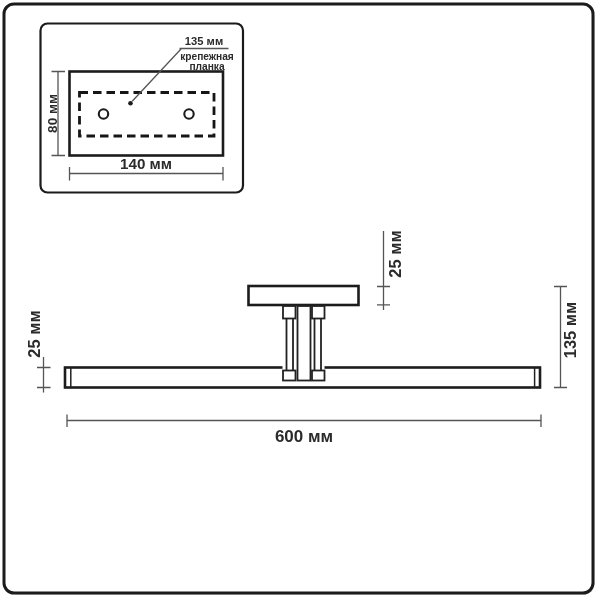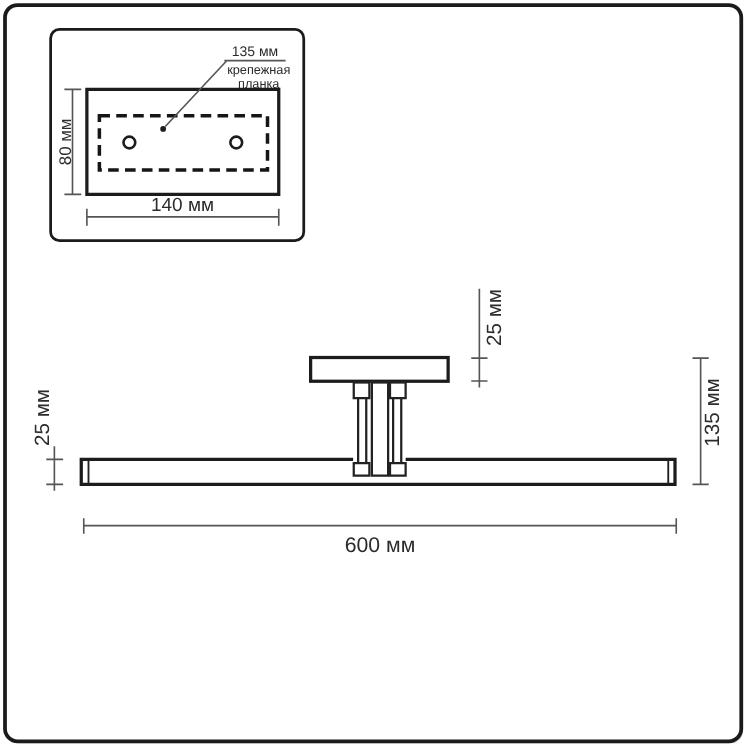--- a/index.html
+++ b/index.html
@@ -8,20 +8,21 @@
     width: 600px;
     height: 600px;
     background: #ffffff;
     font-family: "Liberation Sans", sans-serif;
   }
   .canvas {
     position: relative;
     width: 600px;
     height: 600px;
     overflow: hidden;
+    font-weight: bold;
   }
   svg { display: block; }
   
   .obj {
     fill: #ffffff;
     stroke: #1c1c1c;
     stroke-width: 2.6;
   }
   .obj-thin {
     fill: #ffffff;

